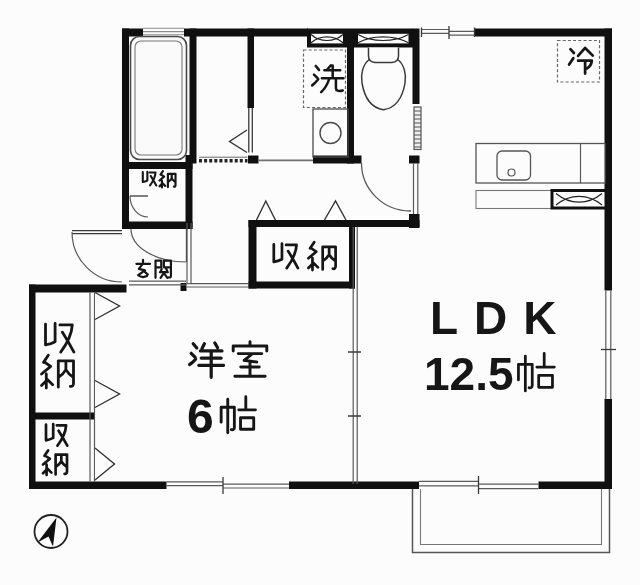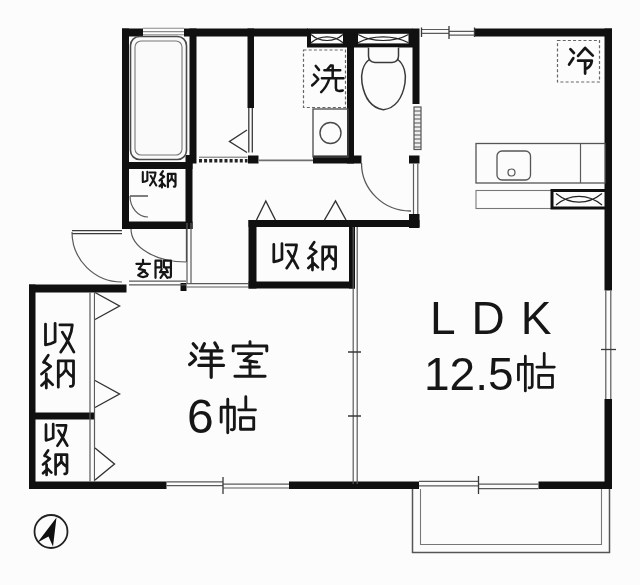--- a/index.html
+++ b/index.html
@@ -1,14 +1,14 @@
 <!DOCTYPE html>
 <html><head><meta charset="utf-8"><style>
 html,body{margin:0;padding:0;background:#ffffff;}
-#plan{width:640px;height:585px;position:relative;background:#fcfcfc;overflow:hidden;}
+#plan{width:640px;height:585px;position:relative;background:#fcfcfc;overflow:hidden;font-weight:bold;}
 svg{display:block}
 .t{font-family:"Liberation Sans",sans-serif;fill:#161616;}
 .k{fill:none;stroke:#161616;stroke-linecap:round;stroke-linejoin:round;}
 .w{fill:#101010;}
 .ln{stroke:#5a5a5a;stroke-width:1.2;fill:none;}
 .ln2{stroke:#3a3a3a;stroke-width:1.3;fill:none;}
 </style></head>
 <body>
 <div id="plan">
 <svg width="640" height="585" viewBox="0 0 640 585">

